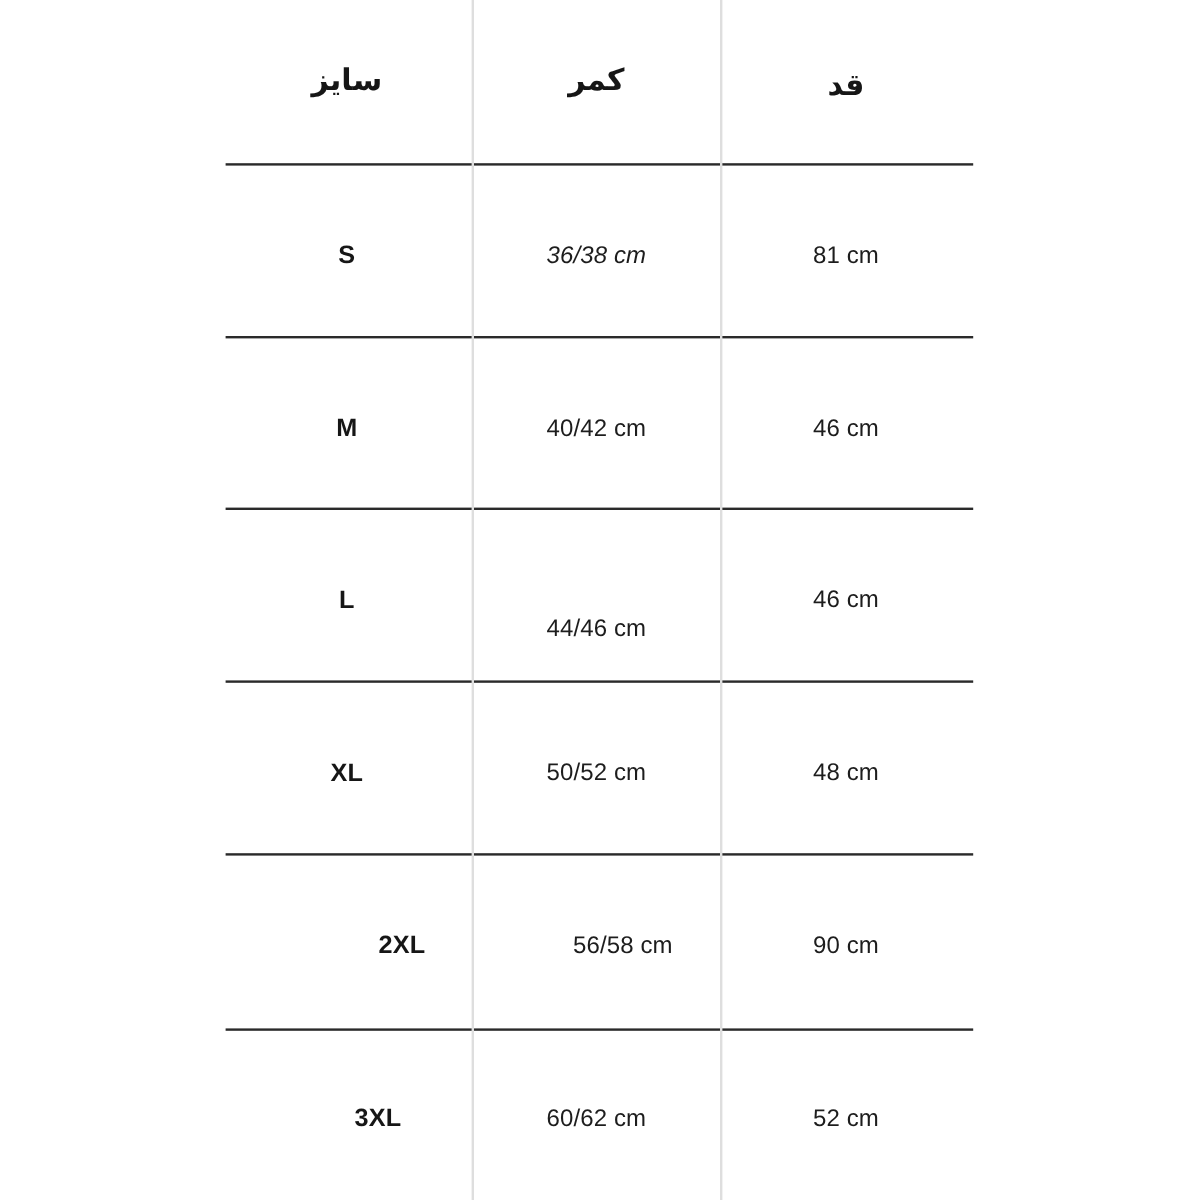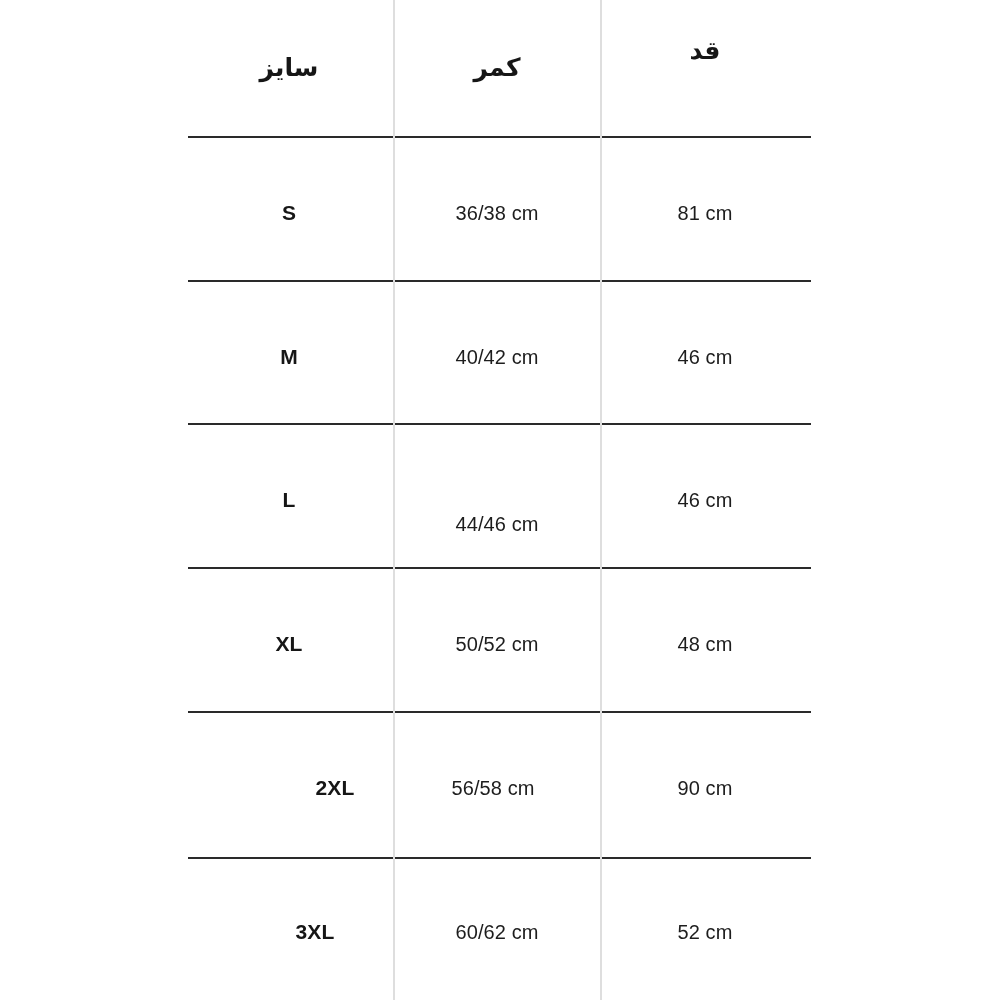--- a/index.html
+++ b/index.html
@@ -92,34 +92,34 @@
       <div class="row-rule" style="top: 711px; left: 188px; width: 623px; background: rgb(42, 42, 42);"></div>
       <div class="row-rule" style="top: 857px; left: 188px; width: 623px; background: rgb(42, 42, 42);"></div>
     </div>
 
   <div class="col-divider d1" style="left: 393px; background: rgb(222, 222, 222);"></div>
   <div class="col-divider d2" style="left: 600px; background: rgb(222, 222, 222);"></div>
 
   <div class="table-layer">
       <div class="cell header" style="left: 289px; top: 68px;">سایز</div>
       <div class="cell header" style="left: 497px; top: 68px;">کمر</div>
-      <div class="cell header" style="left: 705px; top: 51px;">قد</div>
+      <div class="cell header" style="left: 705px; top: 72px;">قد</div>
       <div class="cell size" style="left: 289px; top: 213px;">S</div>
-      <div class="cell measure" style="left: 497px; top: 213px;">36/38 cm</div>
+      <div class="cell measure" style="left: 497px; top: 213px; font-style: italic;">36/38 cm</div>
       <div class="cell measure" style="left: 705px; top: 213px;">81 cm</div>
       <div class="cell size" style="left: 289px; top: 357px;">M</div>
       <div class="cell measure" style="left: 497px; top: 357px;">40/42 cm</div>
       <div class="cell measure" style="left: 705px; top: 357px;">46 cm</div>
       <div class="cell size" style="left: 289px; top: 500px;">L</div>
       <div class="cell measure" style="left: 497px; top: 524px;">44/46 cm</div>
       <div class="cell measure" style="left: 705px; top: 500px;">46 cm</div>
       <div class="cell size" style="left: 289px; top: 644px;">XL</div>
       <div class="cell measure" style="left: 497px; top: 644px;">50/52 cm</div>
       <div class="cell measure" style="left: 705px; top: 644px; text-align: center;">48 cm</div>
       <div class="cell size" style="left: 289px; top: 788px; margin-left: 46px;">2XL</div>
-      <div class="cell measure" style="left: 493px; top: 788px; text-align: center;">56/58 cm</div>
+      <div class="cell measure" style="left: 519px; top: 788px; text-align: center;">56/58 cm</div>
       <div class="cell measure" style="left: 705px; top: 788px;">90 cm</div>
       <div class="cell size" style="left: 289px; top: 932px; margin-left: 26px;">3XL</div>
       <div class="cell measure" style="left: 497px; top: 932px;">60/62 cm</div>
       <div class="cell measure" style="left: 705px; top: 932px;">52 cm</div>
     </div>
 
 </div>
 
 </body></html>

